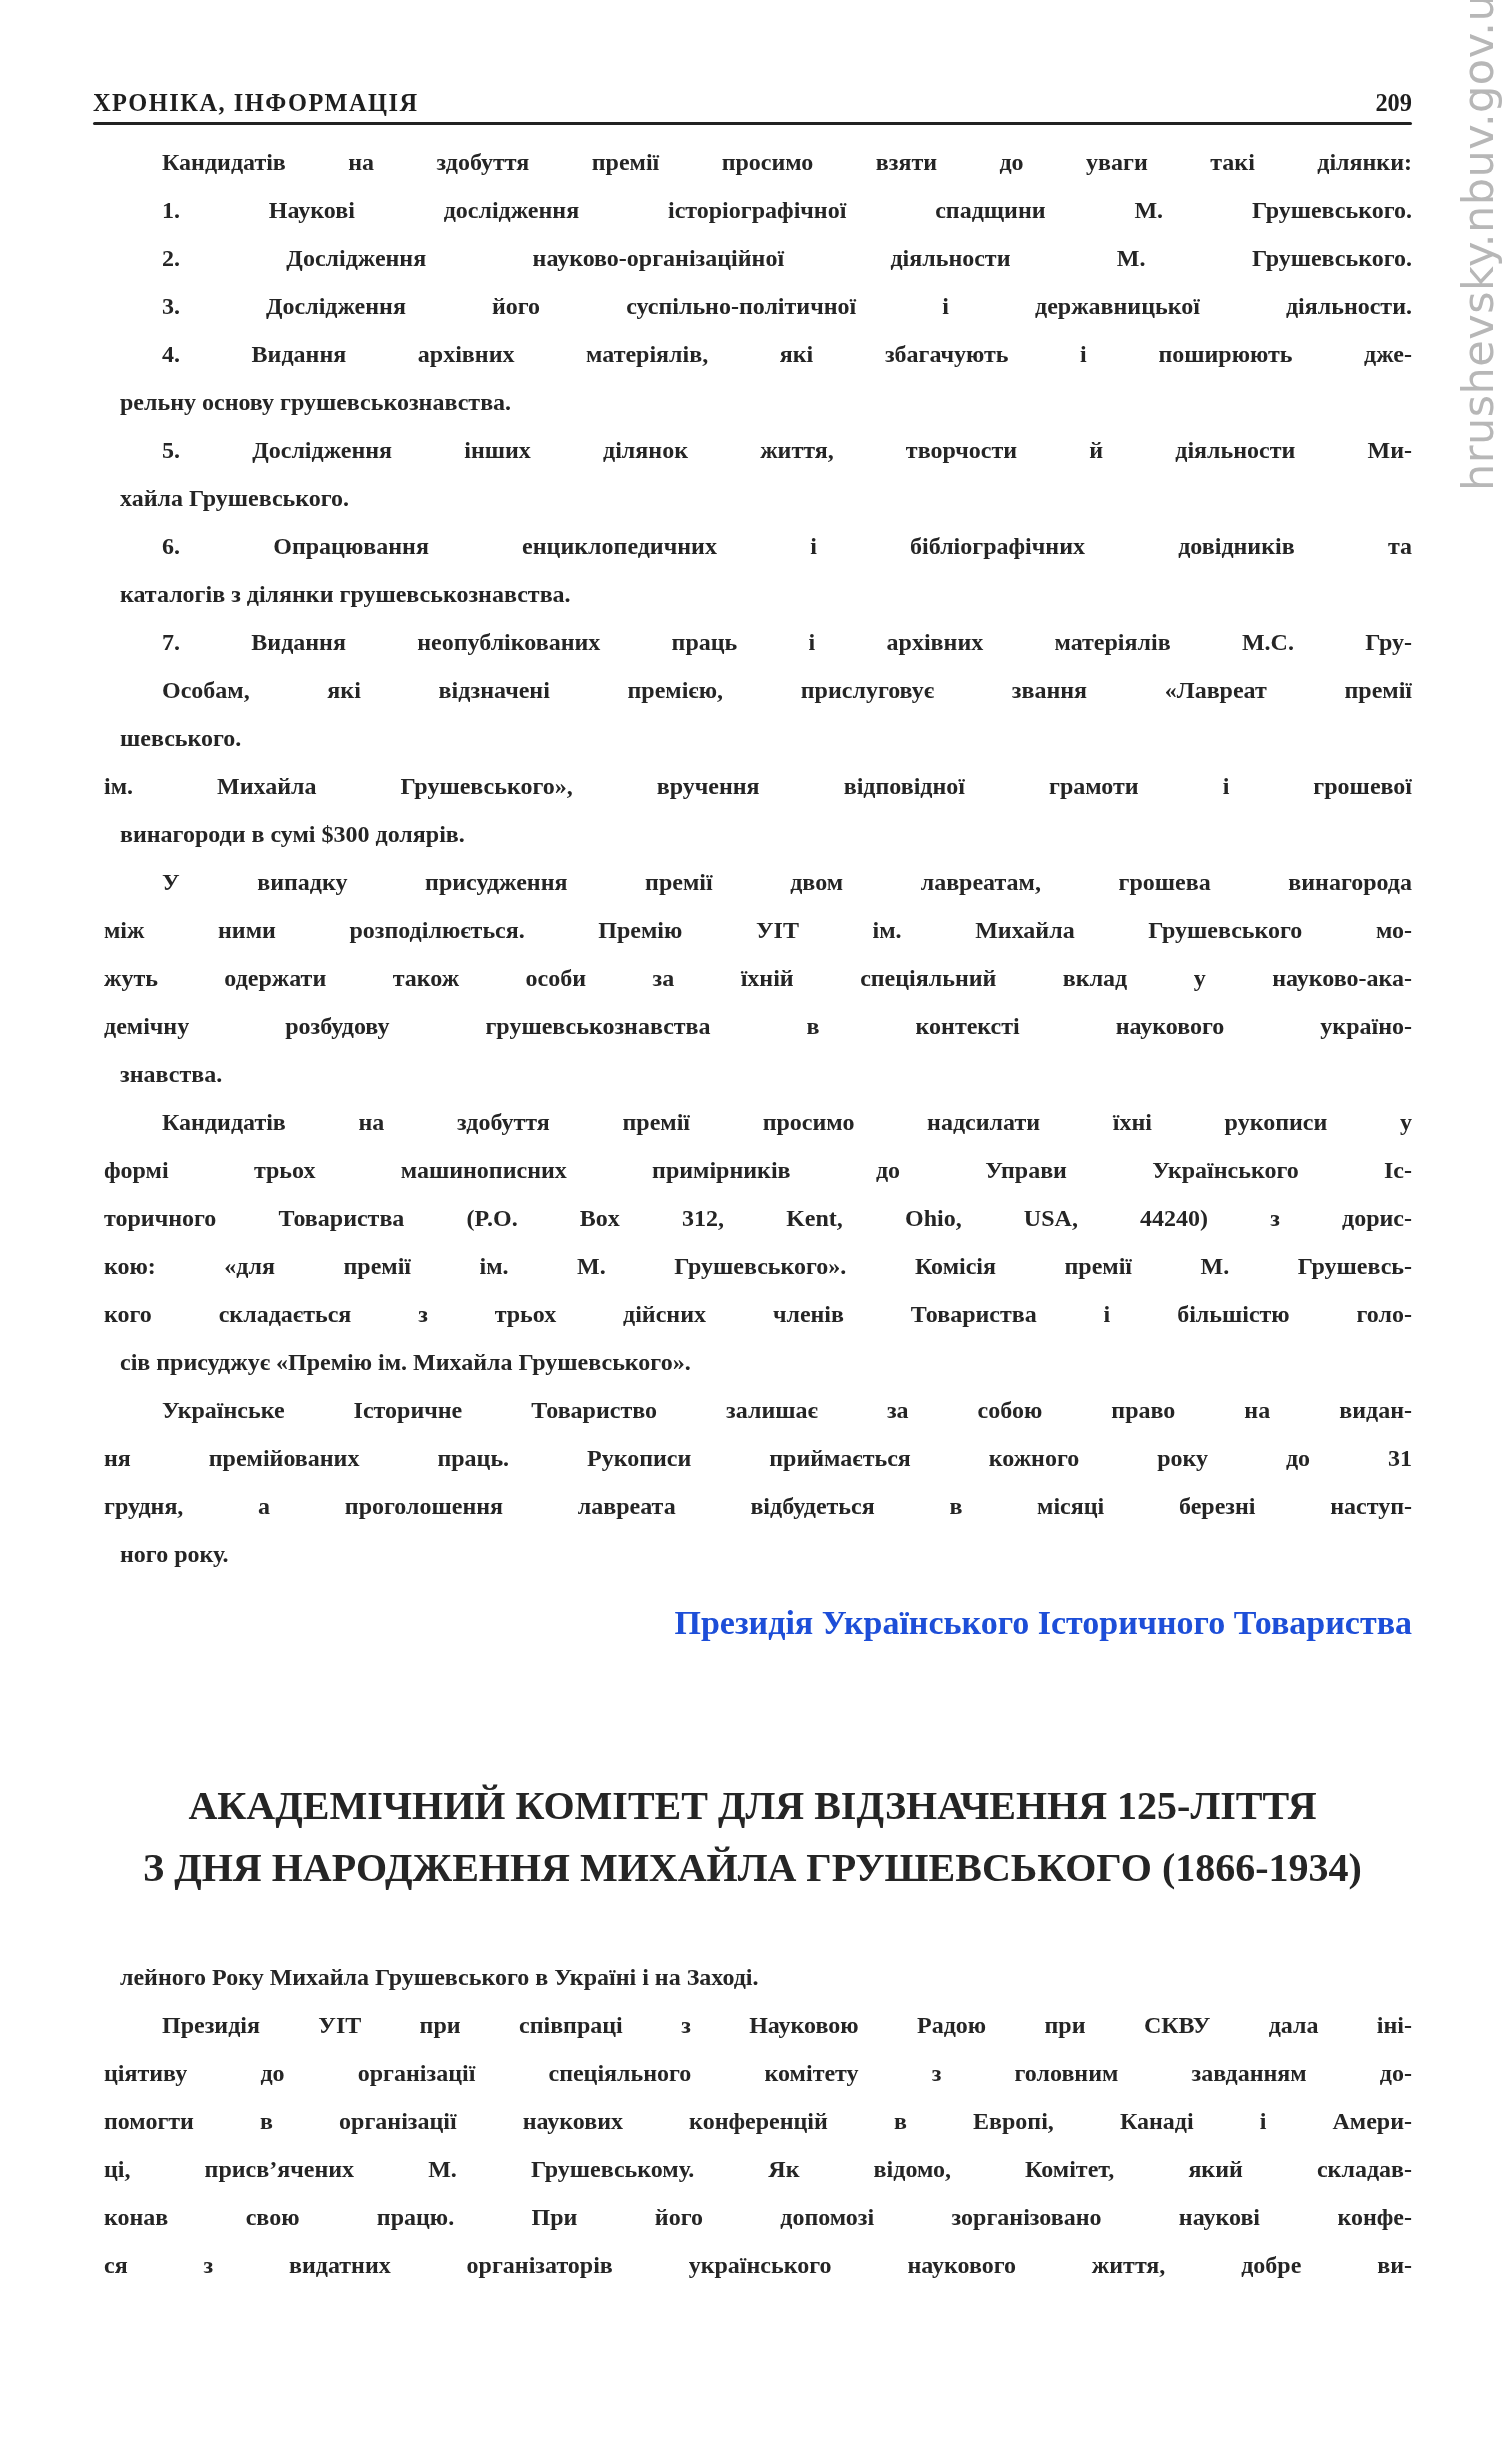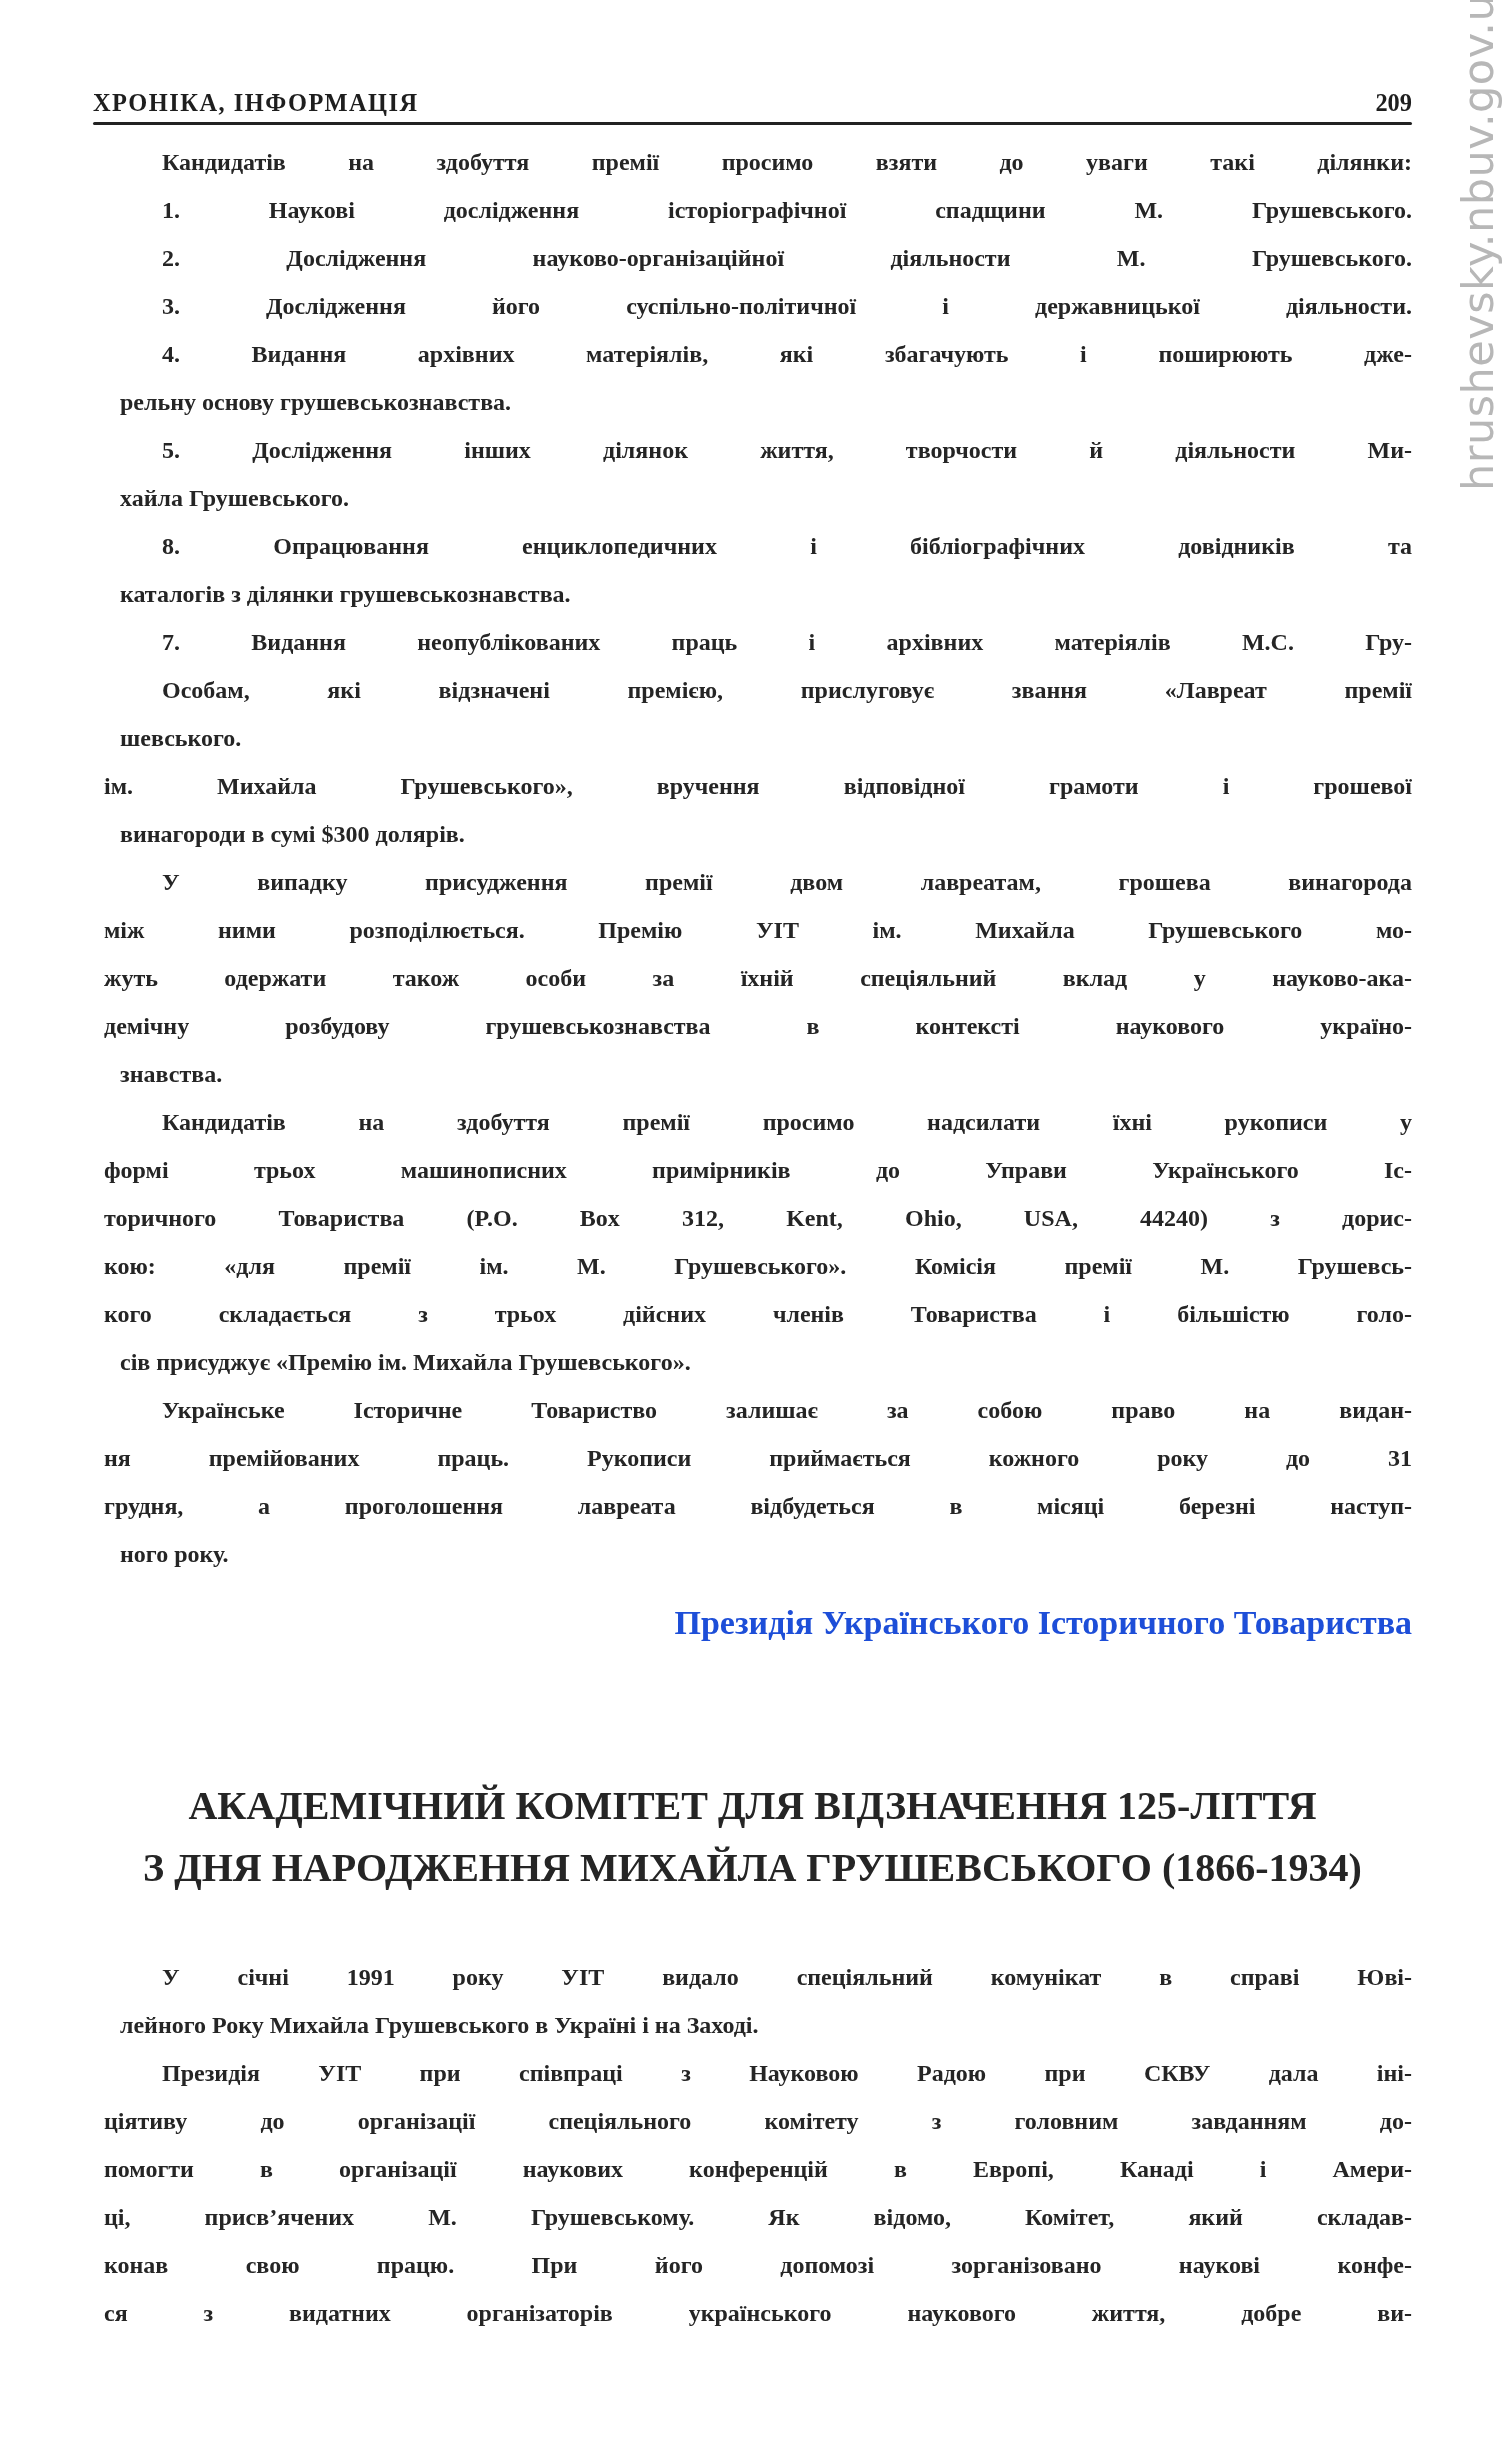--- a/index.html
+++ b/index.html
@@ -32,21 +32,21 @@
 
   <div class="text-block" id="sec1" style="top:138px;">
       <span class="line indent">Кандидатів на здобуття премії просимо взяти до уваги такі ділянки:</span>
       <span class="line indent">1. Наукові дослідження історіографічної спадщини М. Грушевського.</span>
       <span class="line indent">2. Дослідження науково-організаційної діяльности М. Грушевського.</span>
       <span class="line indent">3. Дослідження його суспільно-політичної і державницької діяльности.</span>
       <span class="line indent">4. Видання архівних матеріялів, які збагачують і поширюють дже-</span>
       <span class="line last">рельну основу грушевськознавства.</span>
       <span class="line indent">5. Дослідження інших ділянок життя, творчости й діяльности Ми-</span>
       <span class="line last">хайла Грушевського.</span>
-      <span class="line indent">8. Опрацювання енциклопедичних і бібліографічних довідників та</span>
+      <span class="line indent">6. Опрацювання енциклопедичних і бібліографічних довідників та</span>
       <span class="line last">каталогів з ділянки грушевськознавства.</span>
       <span class="line indent">7. Видання неопублікованих праць і архівних матеріялів М.С. Гру-</span>
       <span class="line indent">Особам, які відзначені премією, прислуговує звання «Лавреат премії</span>
       <span class="line last">шевського.</span>
       <span class="line">ім. Михайла Грушевського», вручення відповідної грамоти і грошевої</span>
       <span class="line last">винагороди в сумі $300 долярів.</span>
       <span class="line indent">У випадку присудження премії двом лавреатам, грошева винагорода</span>
       <span class="line">між ними розподілюється. Премію УІТ ім. Михайла Грушевського мо-</span>
       <span class="line">жуть одержати також особи за їхній спеціяльний вклад у науково-ака-</span>
       <span class="line">демічну розбудову грушевськознавства в контексті наукового україно-</span>
@@ -64,21 +64,20 @@
     </div>
 
   <div class="signature">Президія Українського Історичного Товариства</div>
 
   <div class="section-heading">
     <span class="hline">АКАДЕМІЧНИЙ КОМІТЕТ ДЛЯ ВІДЗНАЧЕННЯ 125-ЛІТТЯ</span>
     <span class="hline">З ДНЯ НАРОДЖЕННЯ МИХАЙЛА ГРУШЕВСЬКОГО (1866-1934)</span>
   </div>
 
   <div class="text-block" id="sec2" style="top:1953px;">
-      <span class="line indent">У січні 1991 року УІТ видало спеціяльний комунікат в справі Юві-</span>
       <span class="line last">лейного Року Михайла Грушевського в Україні і на Заході.</span>
       <span class="line indent">Президія УІТ при співпраці з Науковою Радою при СКВУ дала іні-</span>
       <span class="line">ціятиву до організації спеціяльного комітету з головним завданням до-</span>
       <span class="line">помогти в організації наукових конференцій в Европі, Канаді і Амери-</span>
       <span class="line">ці, присв’ячених М. Грушевському. Як відомо, Комітет, який складав-</span>
       <span class="line">конав свою працю. При його допомозі зорганізовано наукові конфе-</span>
       <span class="line">ся з видатних організаторів українського наукового життя, добре ви-</span>
     </div>
 
   <div class="watermark">

